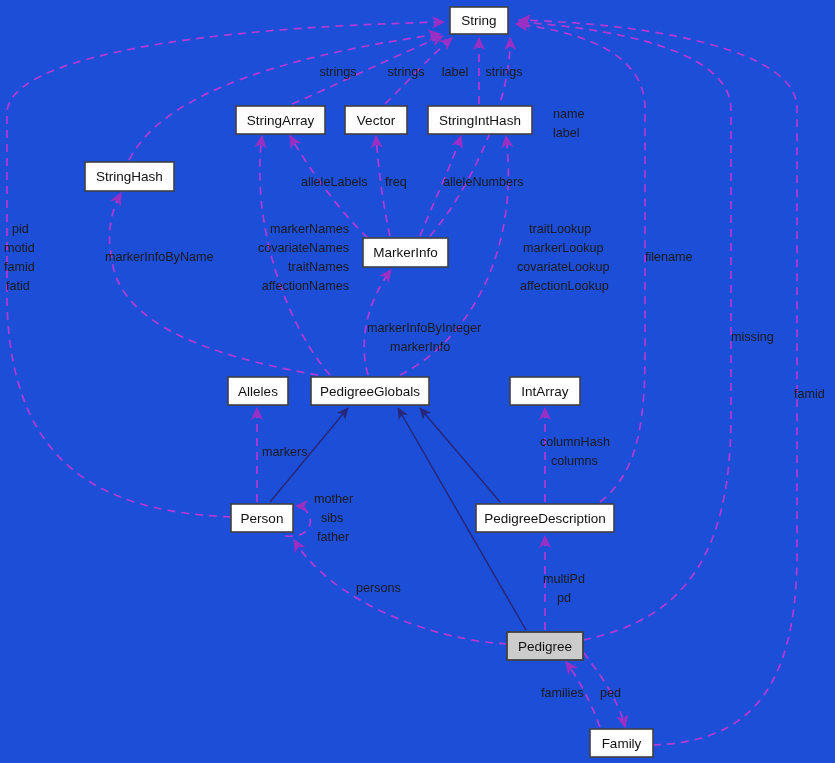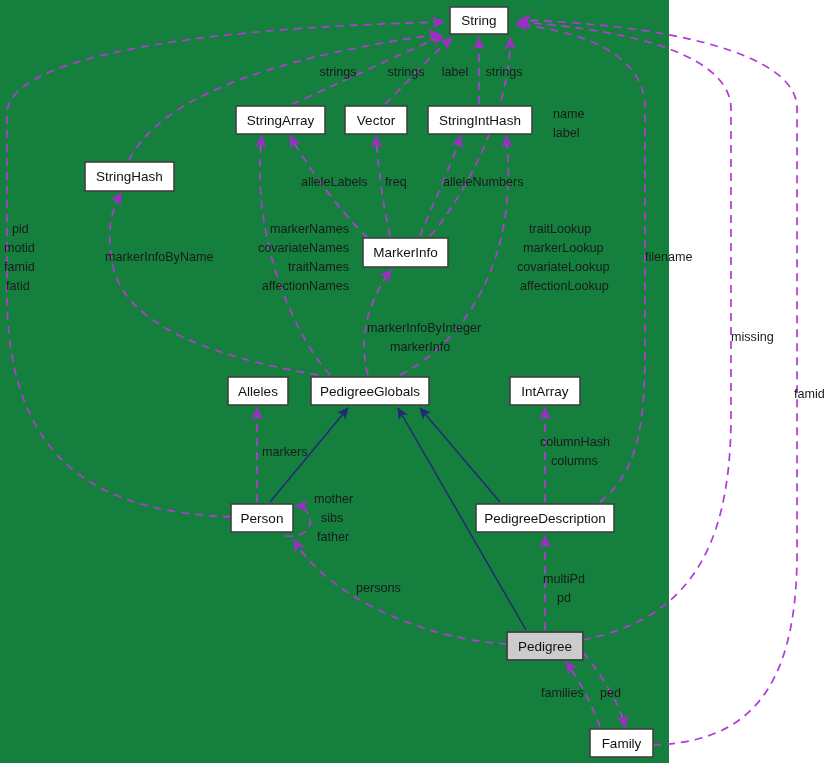--- a/index.html
+++ b/index.html
@@ -8,23 +8,23 @@
     background: #ffffff;
   }
   body {
     width: 835px;
     height: 763px;
     font-family: "Liberation Sans", sans-serif;
     overflow: hidden;
   }
   #diagram-root {
     position: relative;
-    width: 669px;
+    width: 835px;
     height: 763px;
-    background: #15803d;
+    background: #1d4ed8;
   }
   svg#graph {
     position: absolute;
     left: 0;
     top: 0;
     width: 835px;
     height: 763px;
   }
   .node-rect {
     fill: #ffffff;

